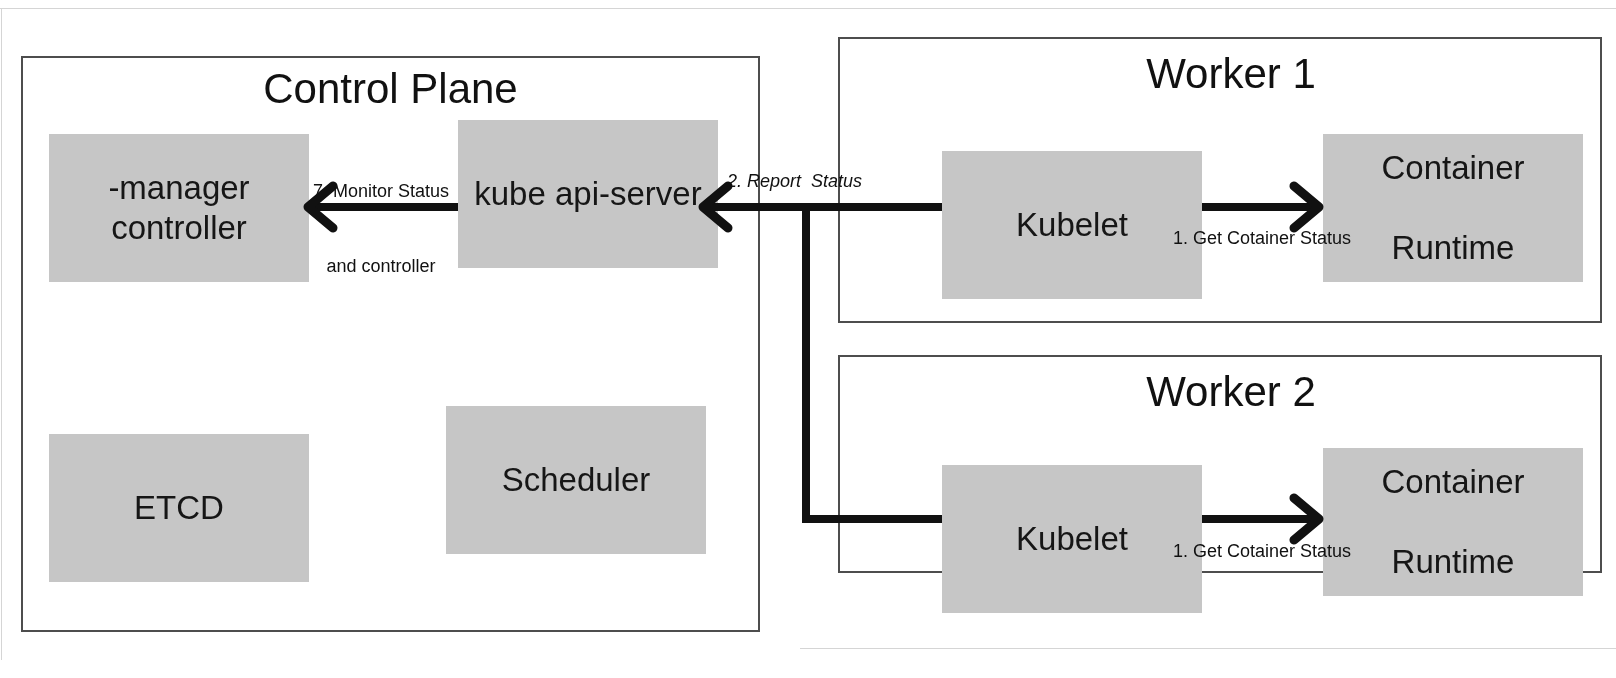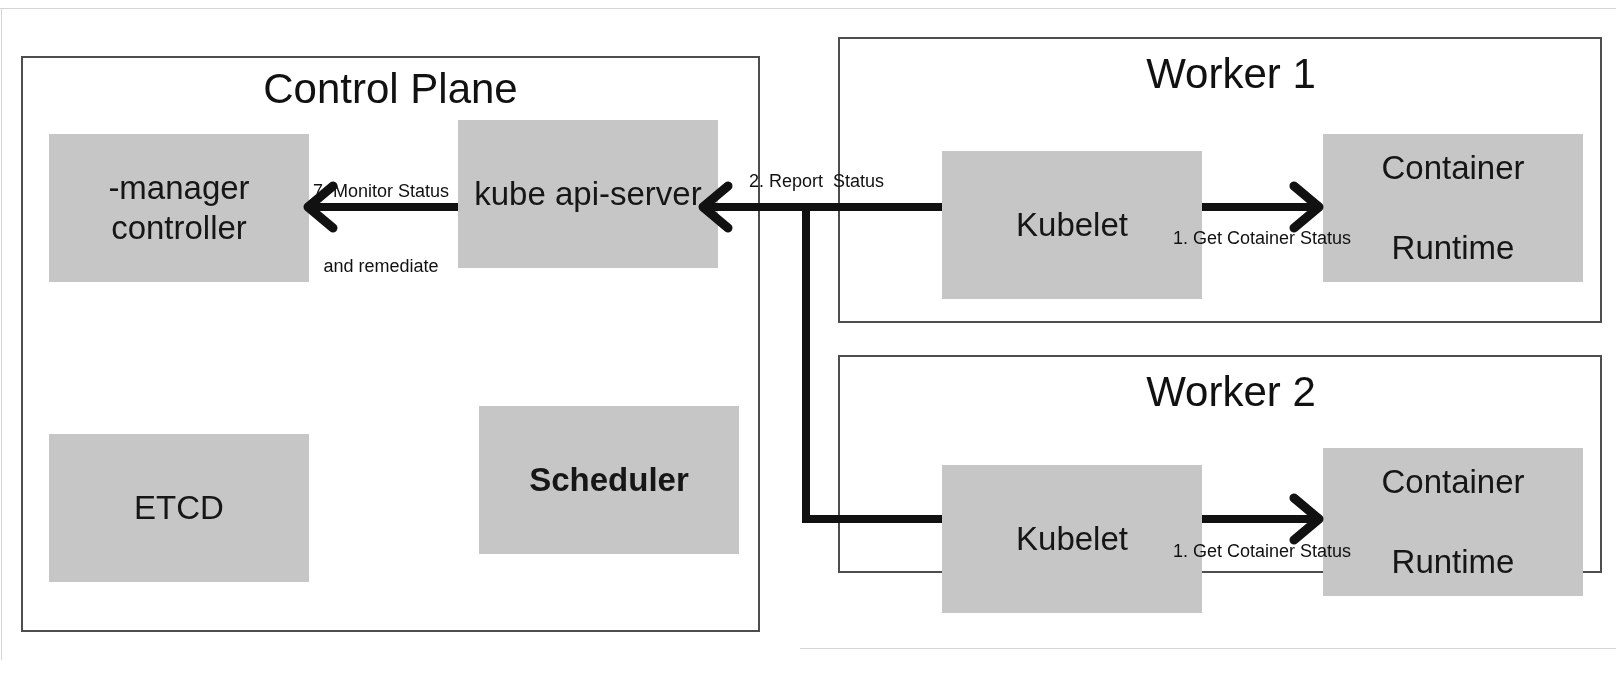--- a/index.html
+++ b/index.html
@@ -53,36 +53,36 @@
     align-items:center;justify-content:center;
     font-size:33px;line-height:40px;
     text-align:center;
     color:#161616;
     white-space:nowrap;
   }
   
   .node-controller-manager{left:26px;top:76px;}
   .node-kube-api-server{left:435px;top:62px;}
   .node-etcd{left:26px;top:348px;margin-top:28px;}
-  .node-scheduler{left:456px;top:348px;font-weight:bold;}
+  .node-scheduler{left:423px;top:348px;}
   .node-kubelet-1,.node-container-runtime-1{top:95px;}
   .node-kubelet-2,.node-container-runtime-2{top:91px;}
   .node-kubelet-1,.node-kubelet-2{left:102px;margin-top:17px;}
   .node-container-runtime-1,.node-container-runtime-2{left:483px;gap:40px;}
 
   
   .annotation{
     position:absolute;
     font-size:18px;line-height:25px;
     color:#111;
     z-index:6;
     white-space:pre;
   }
   .annotation-monitor-status{left:281px;top:129px;width:200px;text-align:center;}
-  .annotation-report-status{left:749px;top:169px;}
+  .annotation-report-status{left:727px;top:169px;font-style:italic;}
   .annotation-get-status{z-index:6;}
   .box-worker1 .annotation-get-status{left:333px;top:187px;}
   .box-worker2 .annotation-get-status{left:333px;top:182px;}
 
   
   svg.arrows{
     position:absolute;left:0;top:0;width:1616px;height:678px;
     z-index:5;pointer-events:none;
   }
   .arrow-line{stroke:var(--arrow);stroke-width:8;fill:none;}
@@ -143,21 +143,21 @@
     <div class="node node-container-runtime-2">
       <div>Container</div>
       <div>Runtime</div>
     </div>
 
     <div class="annotation annotation-get-status">1. Get Cotainer Status</div>
   </div>
 
   <div class="annotation annotation-monitor-status">
     <div>7. Monitor Status</div>
-    <div>and remediate</div>
+    <div>and controller</div>
   </div>
   <div class="annotation annotation-report-status">2. Report  Status</div>
 
   <svg class="arrows" viewBox="0 0 1616 678">
 
     <path class="arrow-line" d="M 310 207 H 458"></path>
     <path class="arrow-head" d="M 333 186 L 308 207 L 333 228"></path>
 
     <path class="arrow-line" d="M 706 207 H 942"></path>
     <path class="arrow-head" d="M 728 186 L 703 207 L 728 228"></path>

